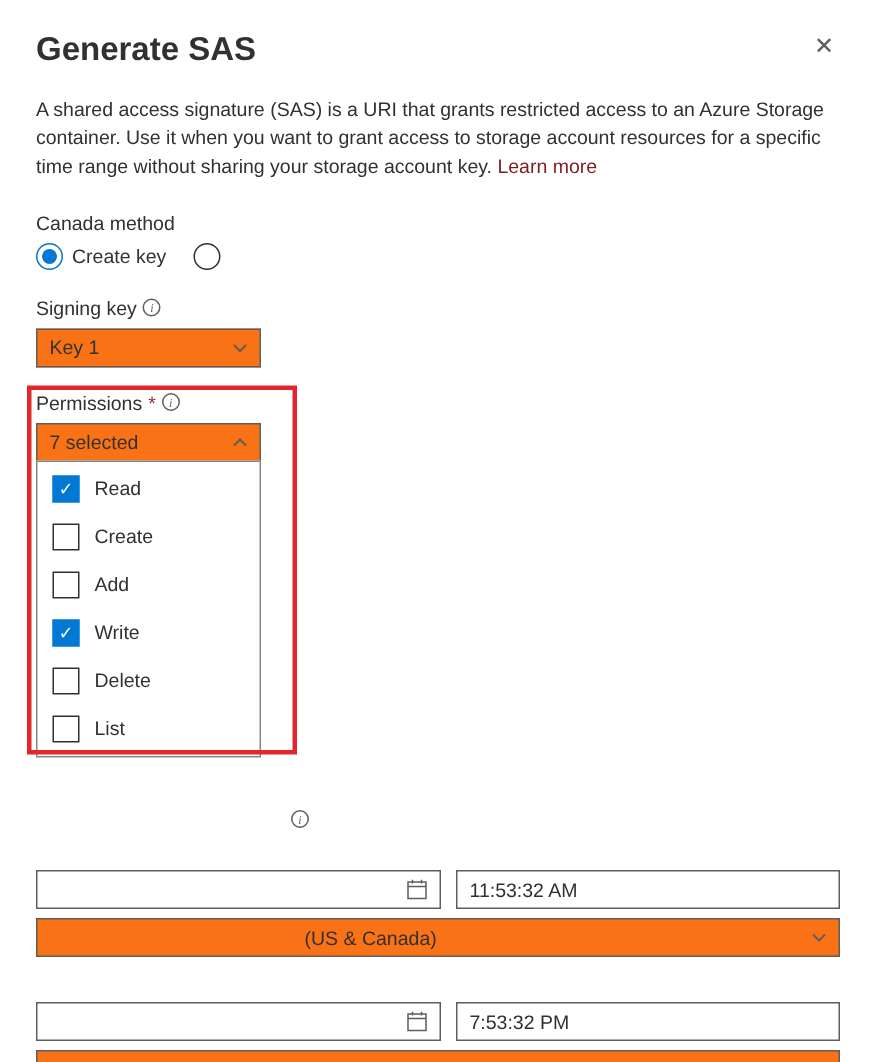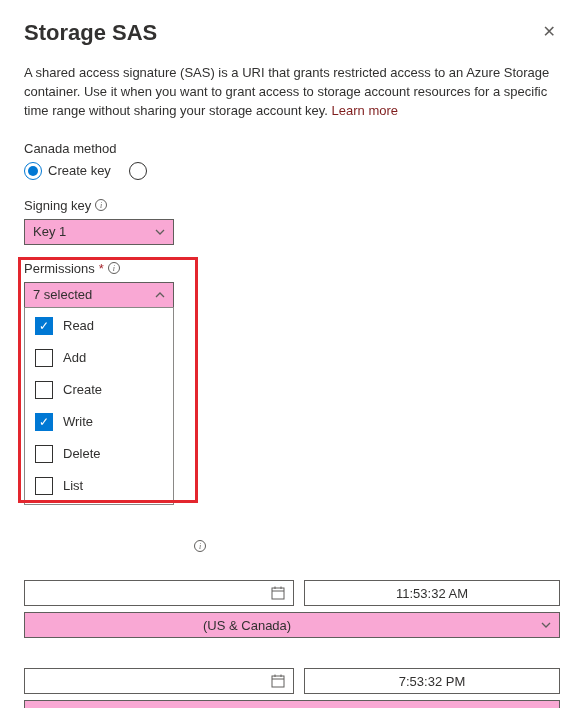--- a/index.html
+++ b/index.html
@@ -17,45 +17,45 @@
   .description { font-size: 13px; line-height: 1.45; margin-bottom: 20px; color:#323130; }
   .link { color: #7f1d1d; cursor: pointer; }
   .field-label { font-size: 13px; margin-bottom: 6px; display: flex; align-items: center; gap: 4px; }
   .required { color: #a4262c; }
   .info-icon { width: 12px; height: 12px; border: 1px solid #605e5c; border-radius: 50%; display: inline-flex; align-items:center; justify-content:center; font-size:8px; color:#605e5c; font-style: italic; cursor: pointer; font-family: Georgia, serif; }
   .radio-row { display: flex; gap: 18px; align-items: center; margin-bottom: 18px; }
   .radio { display: flex; align-items: center; gap: 6px; cursor: pointer; }
   .radio-circle { width: 18px; height: 18px; border: 1px solid #323130; border-radius: 50%; display:flex; align-items:center; justify-content:center; }
   .radio-circle.checked { border-color: #0078d4; }
   .radio-dot { width: 10px; height: 10px; border-radius: 50%; background: #0078d4; }
-  .select-box { border: 1px solid #605e5c; height: 26px; display:flex; align-items:center; justify-content:space-between; padding: 0 8px; cursor:pointer; background:#f9a8d4; }
+  .select-box { border: 1px solid #605e5c; height: 26px; display:flex; align-items:center; justify-content:space-between; padding: 0 8px; cursor:pointer; background:#f97316; }
   .select-box.small { width: 150px; }
   .select-box.full { width: 100%; }
   .chevron { font-size: 10px; color:#605e5c; }
   .section { margin-bottom: 16px; position: relative; }
   .highlight-box { position: absolute; border: 3px solid #e3262e; pointer-events: none; }
   .perm-highlight { top: -4px; left: -6px; width: 180px; height: 246px; }
   .dropdown-panel { border: 1px solid #8a8886; background:#fff; width: 150px; margin-top:-1px; padding: 2px 0; }
   .perm-item { display:flex; align-items:center; gap: 10px; padding: 7px 10px; cursor:pointer; }
   .checkbox { width: 18px; height: 18px; border: 1px solid #323130; display:flex; align-items:center; justify-content:center; }
   .checkbox.checked { background: #0078d4; border-color: #0078d4; color:#fff; }
   .checkmark { color:#fff; font-size: 12px; }
   .datetime-row { display:flex; gap: 10px; margin-bottom: 6px; }
   .date-input { flex: 0 0 270px; border: 1px solid #605e5c; height: 26px; display:flex; align-items:center; justify-content:flex-end; padding: 0 8px; }
-  .time-input { flex: 1; border: 1px solid #605e5c; height: 26px; display:flex; align-items:center; padding: 0 8px; justify-content: center; }
+  .time-input { flex: 1; border: 1px solid #605e5c; height: 26px; display:flex; align-items:center; padding: 0 8px; }
   .tz-row { margin-bottom: 14px; }
   .overlay-region { position: relative; }
   .dt-section { margin-left: 170px; margin-top: -150px; }
   .first-dt { margin-top: 32px; }
 </style>
 </head>
 <body>
 
 <div class="header">
-  <div class="title">Storage SAS</div>
+  <div class="title">Generate SAS</div>
   <div class="close-x">✕</div>
 </div>
 
 <div class="description">
   <span>A shared access signature (SAS) is a URI that grants restricted access to an Azure Storage container. Use it when you want to grant access to storage account resources for a specific time range without sharing your storage account key. </span><span class="link">Learn more</span>
 </div>
 
 <div class="section">
   <div class="field-label">Canada method</div>
   <div class="radio-row">
@@ -100,25 +100,25 @@
     </div>
     <div class="dropdown-panel">
       <div class="perm-item">
         <div class="checkbox checked">
             <span class="checkmark">✓</span>
           </div>
         <span>Read</span>
       </div>
       <div class="perm-item">
         <div class="checkbox"></div>
-        <span>Add</span>
+        <span>Create</span>
       </div>
       <div class="perm-item">
         <div class="checkbox"></div>
-        <span>Create</span>
+        <span>Add</span>
       </div>
       <div class="perm-item">
         <div class="checkbox checked">
             <span class="checkmark">✓</span>
           </div>
         <span>Write</span>
       </div>
       <div class="perm-item">
         <div class="checkbox"></div>
         <span>Delete</span>

